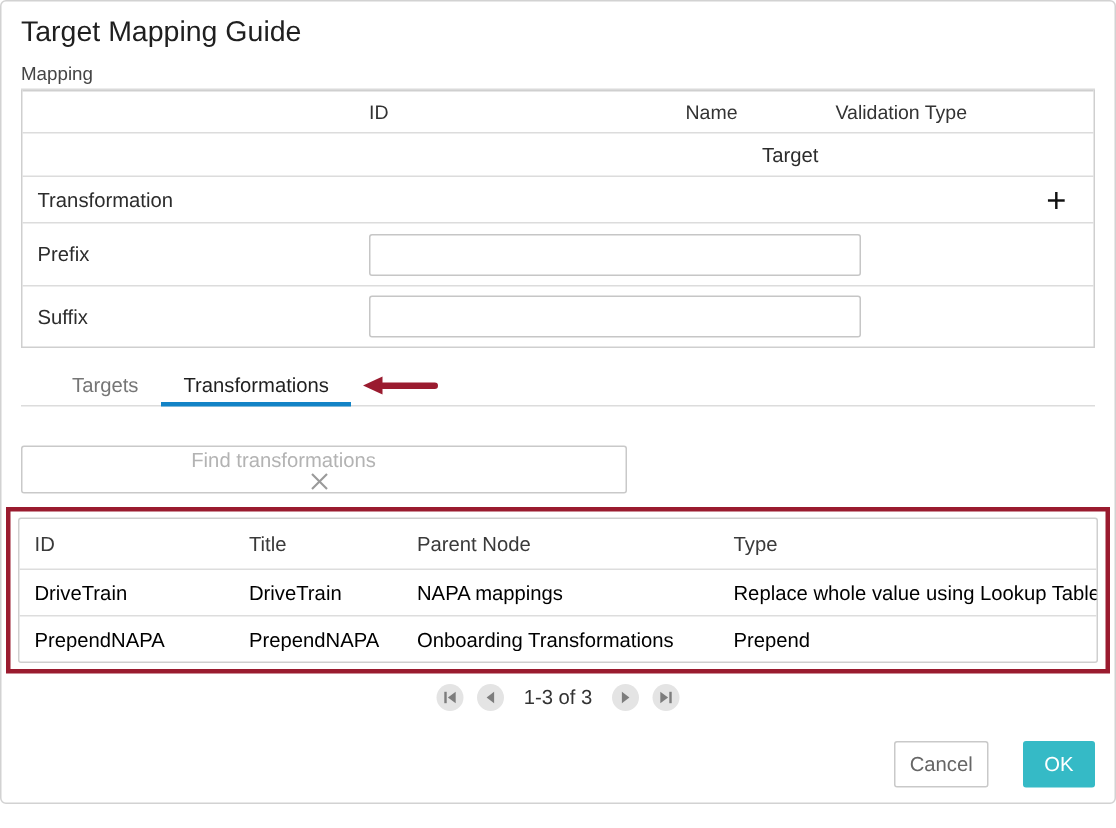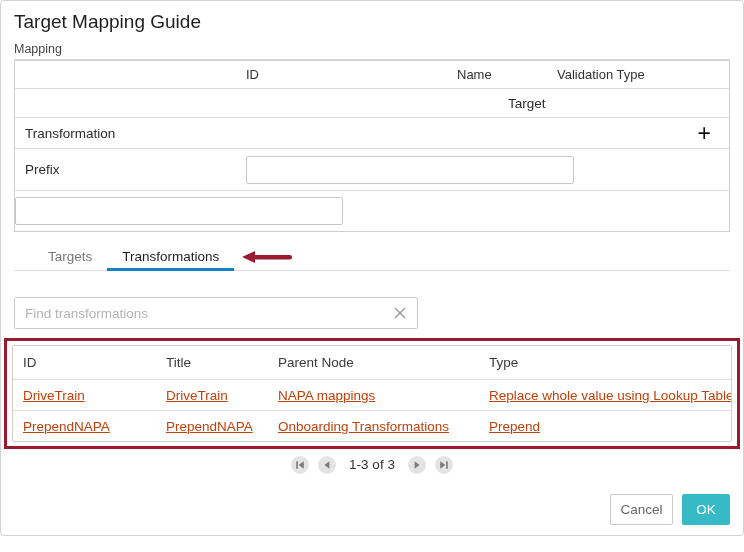--- a/index.html
+++ b/index.html
@@ -83,21 +83,21 @@
   .tab.active {
     color: #1f1f1f;
     box-shadow: inset 0 -3px 0 #1283c6;
   }
   .annot-arrow { margin-left: 8px; display: block; }
   
   .search-wrap {
     margin-top: 26px;
     width: 404px; height: 32px;
     border: 1px solid #c9c9c9; border-radius: 2px;
-    display: flex; align-items: center;
+    display: flex; align-items: center; flex-direction: column;
   }
   .search-input {
     flex: 1; border: none; outline: none; height: 100%;
     font-size: 13.5px; padding: 0 10px; color: #333;
     font-family: "Liberation Sans", sans-serif;
   }
   .search-input::placeholder { color: #b3b3b3; }
   .clear-btn { background: none; border: none; padding: 0 10px 0 4px; cursor: pointer; display: flex; }
   
   .red-box {
@@ -110,38 +110,38 @@
     font-size: 13.5px; background: #fff;
   }
   .res-row {
     display: grid;
     grid-template-columns: 143px 112px 211px 1fr;
     align-items: center;
     border-top: 1px solid #ddd;
   }
   .res-row > span { padding-left: 10px; white-space: nowrap; overflow: hidden; }
   .res-header { height: 33px; border-top: none; color: #3a3a3a; }
-  .res-data { height: 31px; color: #c2410c; cursor: pointer; text-decoration: underline; }
+  .res-data { height: 31px; color: #000000; cursor: pointer; }
   
   .pager {
     margin-top: 6px;
     display: flex; align-items: center; justify-content: center;
     gap: 9px; height: 19px;
   }
   .pg-btn {
     width: 18px; height: 18px; border-radius: 50%;
     background: #e4e4e4; border: none; cursor: pointer;
     display: flex; align-items: center; justify-content: center; padding: 0;
   }
   .pg-label { font-size: 13.5px; color: #333; margin: 0 4px; text-align: center; }
   
   .footer {
     margin-top: auto;
     display: flex; justify-content: flex-end; align-items: center;
-    gap: 9px; padding-bottom: 2px;
+    gap: 23px; padding-bottom: 2px;
   }
   .btn-cancel {
     width: 63px; height: 31px;
     background: #fff; border: 1px solid #c9c9c9; border-radius: 2px;
     font-size: 13.5px; color: #666; cursor: pointer;
     font-family: "Liberation Sans", sans-serif;
   }
   .btn-ok {
     width: 48px; height: 31px;
     background: #35bac6; border: none; border-radius: 2px;
@@ -172,20 +172,21 @@
       <span class="row-label">Transformation</span>
       <button class="plus-btn">
         <span>+</span>
       </button>
     </div>
     <div class="map-row h-field">
       <span class="row-label">Prefix</span>
       <input class="text-input" type="text" value="" style="">
     </div>
     <div class="map-row h-suffix">
+      <span class="row-label">Suffix</span>
       <input class="text-input" type="text" value="" style="">
     </div>
   </div>
 
   <div class="tabs">
     <button class="tab">Targets</button>
     <button class="tab active">Transformations</button>
     <svg class="annot-arrow" width="52" height="14" viewBox="0 0 52 14">
       <polygon points="0,7 13,1 13,13" fill="#9a1b2f"></polygon>
       <rect x="11" y="5" width="39" height="4.4" rx="2.2" fill="#9a1b2f"></rect>

